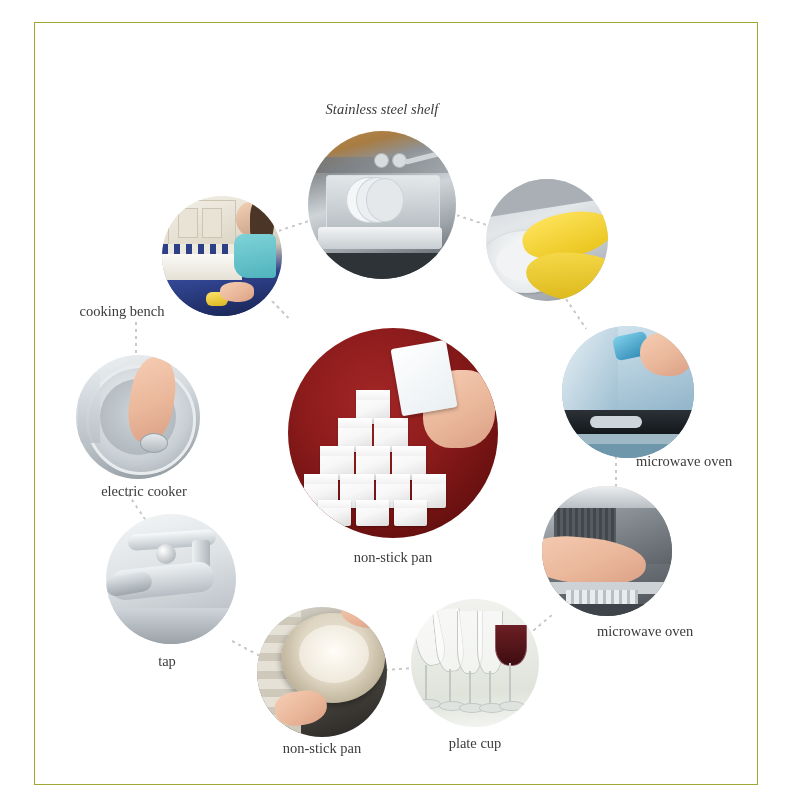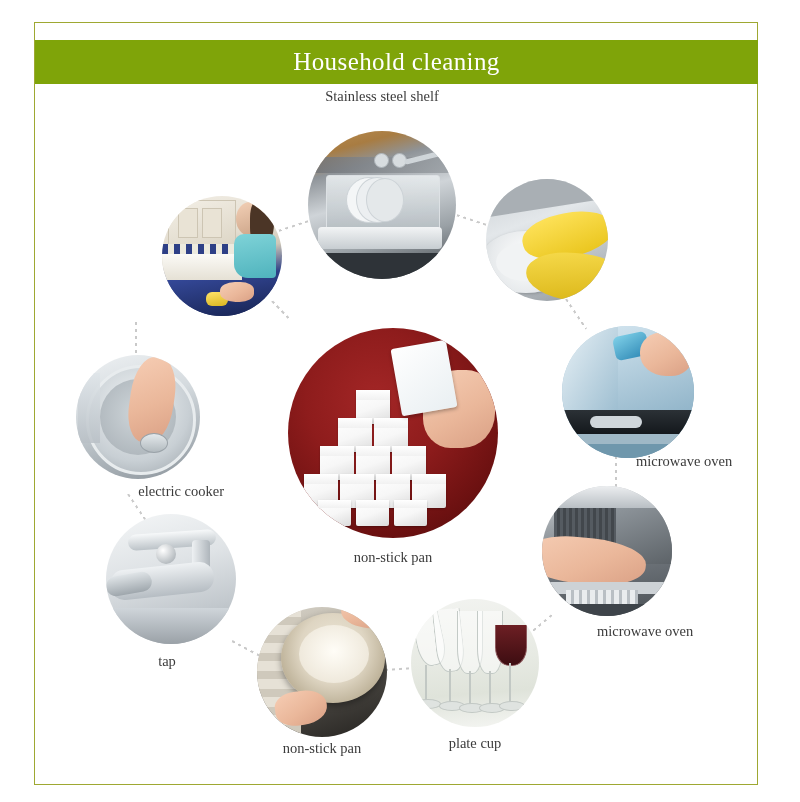--- a/index.html
+++ b/index.html
@@ -67,23 +67,20 @@
   
   #c-bench{left:162px;top:196px;width:120px;height:120px;}
 </style>
 </head>
 <body>
 
 <div id="stage">
 
   <div class="frame"></div>
 
-  <div class="title-bar">
-    <div class="title-text">Household cleaning</div>
-  </div>
 
   <div class="dots" style="left:272px;top:232px;width:44px;transform:rotate(-18deg);"></div>
   <div class="dots" style="left:450px;top:212px;width:44px;transform:rotate(18deg);"></div>
   <div class="dots" style="left:566px;top:298px;width:36px;transform:rotate(56deg);"></div>
   <div class="dotsv" style="left:615px;top:456px;height:32px;"></div>
   <div class="dots" style="left:528px;top:634px;width:32px;transform:rotate(-40deg);"></div>
   <div class="dots" style="left:385px;top:669px;width:30px;transform:rotate(-4deg);"></div>
   <div class="dots" style="left:232px;top:640px;width:32px;transform:rotate(28deg);"></div>
   <div class="dots" style="left:128px;top:493px;width:32px;transform:rotate(56deg);"></div>
   <div class="dotsv" style="left:135px;top:322px;height:32px;"></div>
@@ -123,21 +120,21 @@
       <div class="ell" style="left:38px;top:46px;width:44px;height:44px;background:#f4f6f7;border:1px solid #cdd3d7;"></div>
       <div class="ell" style="left:48px;top:46px;width:40px;height:44px;background:#eceff1;border:1px solid #cdd3d7;"></div>
       <div class="ell" style="left:58px;top:47px;width:36px;height:42px;background:#e4e8ea;border:1px solid #cdd3d7;"></div>
       <div class="ell" style="left:66px;top:22px;width:13px;height:13px;background:#d7dcdf;border:1px solid #aeb5ba;"></div>
       <div class="ell" style="left:84px;top:22px;width:13px;height:13px;background:#d7dcdf;border:1px solid #aeb5ba;"></div>
       <div class="band" style="left:96px;top:24px;width:40px;height:5px;background:#cfd5d9;border-radius:3px;transform:rotate(-14deg);"></div>
       <div class="band" style="left:10px;top:96px;width:124px;height:22px;background:linear-gradient(180deg,#f2f4f5,#c7cdd1);border-radius:4px;"></div>
       <div class="band" style="left:0;top:122px;width:100%;height:26px;background:#2e3338;"></div>
     </div>
   </div>
-  <div class="lbl cap" style="left:282px;top:88px;width:200px;">Stainless steel shelf</div>
+  <div class="lbl cap" style="left:282px;top:101px;width:200px;font-style:italic;">Stainless steel shelf</div>
 
   <div class="circ" id="c-plate">
     <div class="art" style="background:linear-gradient(160deg,#c9ced2 0%,#e3e7ea 35%,#b9bfc4 70%,#8e9499 100%);">
       <div class="band" style="left:-10px;top:-6px;width:150px;height:34px;background:#a9afb4;transform:rotate(-9deg);"></div>
       <div class="ell" style="left:-6px;top:52px;width:92px;height:62px;background:radial-gradient(circle at 50% 45%,#ffffff,#e7eaec 60%,#cdd2d5 100%);box-shadow:0 1px 3px rgba(0,0,0,.2);"></div>
       <div class="ell" style="left:10px;top:64px;width:58px;height:38px;background:#f1f3f4;"></div>
       <div class="ell" style="left:36px;top:34px;width:92px;height:44px;background:linear-gradient(170deg,#ffe45e,#e8c318);transform:rotate(-12deg);border-radius:45% 50% 48% 46%;"></div>
       <div class="ell" style="left:40px;top:74px;width:98px;height:48px;background:linear-gradient(170deg,#f8dc4e,#d8b313);transform:rotate(6deg);border-radius:48% 44% 46% 50%;"></div>
       <div class="ell" style="left:0px;top:12px;width:14px;height:14px;background:#8d9498;"></div>
     </div>
@@ -216,31 +213,32 @@
 
   <div class="circ" id="c-cooker">
     <div class="art" style="background:linear-gradient(165deg,#eef1f3 0%,#d4dade 38%,#aeb6bc 70%,#8e969d 100%);">
       <div class="ell" style="left:10px;top:10px;width:104px;height:104px;background:radial-gradient(circle at 45% 38%,#f2f5f6,#c8cfd4 62%,#9aa2a8 100%);border:3px solid #e8ecee;"></div>
       <div class="ell" style="left:24px;top:24px;width:76px;height:76px;background:radial-gradient(circle at 50% 45%,#cfd6da,#a6aeb4);"></div>
       <div class="hand" style="left:54px;top:2px;width:44px;height:86px;border-radius:45% 42% 46% 40%;transform:rotate(8deg);"></div>
       <div class="ell" style="left:64px;top:78px;width:26px;height:18px;background:linear-gradient(180deg,#e4e9ec,#b2babf);border:1px solid #9aa2a8;"></div>
       <div class="band" style="left:2px;top:18px;width:22px;height:70px;background:linear-gradient(180deg,#dfe5e9,#b9c0c6);opacity:.85;"></div>
     </div>
   </div>
-  <div class="lbl cap" style="left:48px;top:483px;width:176px;text-align:right;">electric cooker</div>
+  <div class="lbl cap" style="left:56px;top:483px;width:176px;">electric cooker</div>
 
   <div class="circ" id="c-bench">
     <div class="art" style="background:linear-gradient(170deg,#f0ece3 0%,#e4ded1 34%,#cfc8b8 48%,#2c3f86 68%,#1d2c63 100%);">
       <div class="band" style="left:6px;top:4px;width:66px;height:44px;background:linear-gradient(160deg,#f3efe6,#ddd6c6);border:1px solid #cdc5b3;"></div>
       <div class="band" style="left:16px;top:12px;width:18px;height:28px;background:#e9e3d5;border:1px solid #cdc5b3;"></div>
       <div class="band" style="left:40px;top:12px;width:18px;height:28px;background:#e9e3d5;border:1px solid #cdc5b3;"></div>
       <div class="band" style="left:0;top:48px;width:94px;height:10px;background:repeating-linear-gradient(90deg,#2d3f86 0 6px,#eceade 6px 12px);"></div>
       <div class="band" style="left:0;top:58px;width:80px;height:30px;background:linear-gradient(180deg,#fbfaf6,#e2ddd0);"></div>
       <div class="ell" style="left:74px;top:6px;width:28px;height:34px;background:linear-gradient(160deg,#f3d0b6,#caa286);"></div>
       <div class="band" style="left:88px;top:2px;width:24px;height:50px;background:#4b3526;border-radius:40% 30% 50% 40%;"></div>
       <div class="band" style="left:72px;top:38px;width:42px;height:44px;background:linear-gradient(170deg,#7fd3d8,#4fb3bd);border-radius:10px 6px 4px 14px;"></div>
       <div class="band" style="left:0;top:84px;width:100%;height:36px;background:linear-gradient(170deg,#35499a,#16224f);"></div>
       <div class="ell" style="left:44px;top:96px;width:22px;height:14px;background:linear-gradient(170deg,#ffe46a,#d9b520);border-radius:6px;"></div>
       <div class="hand" style="left:58px;top:86px;width:34px;height:20px;border-radius:44% 40% 42% 46%;"></div>
     </div>
   </div>
+  <div class="lbl cap" style="left:40px;top:303px;width:164px;">cooking bench</div>
 
 </div>
 
 </body></html>

